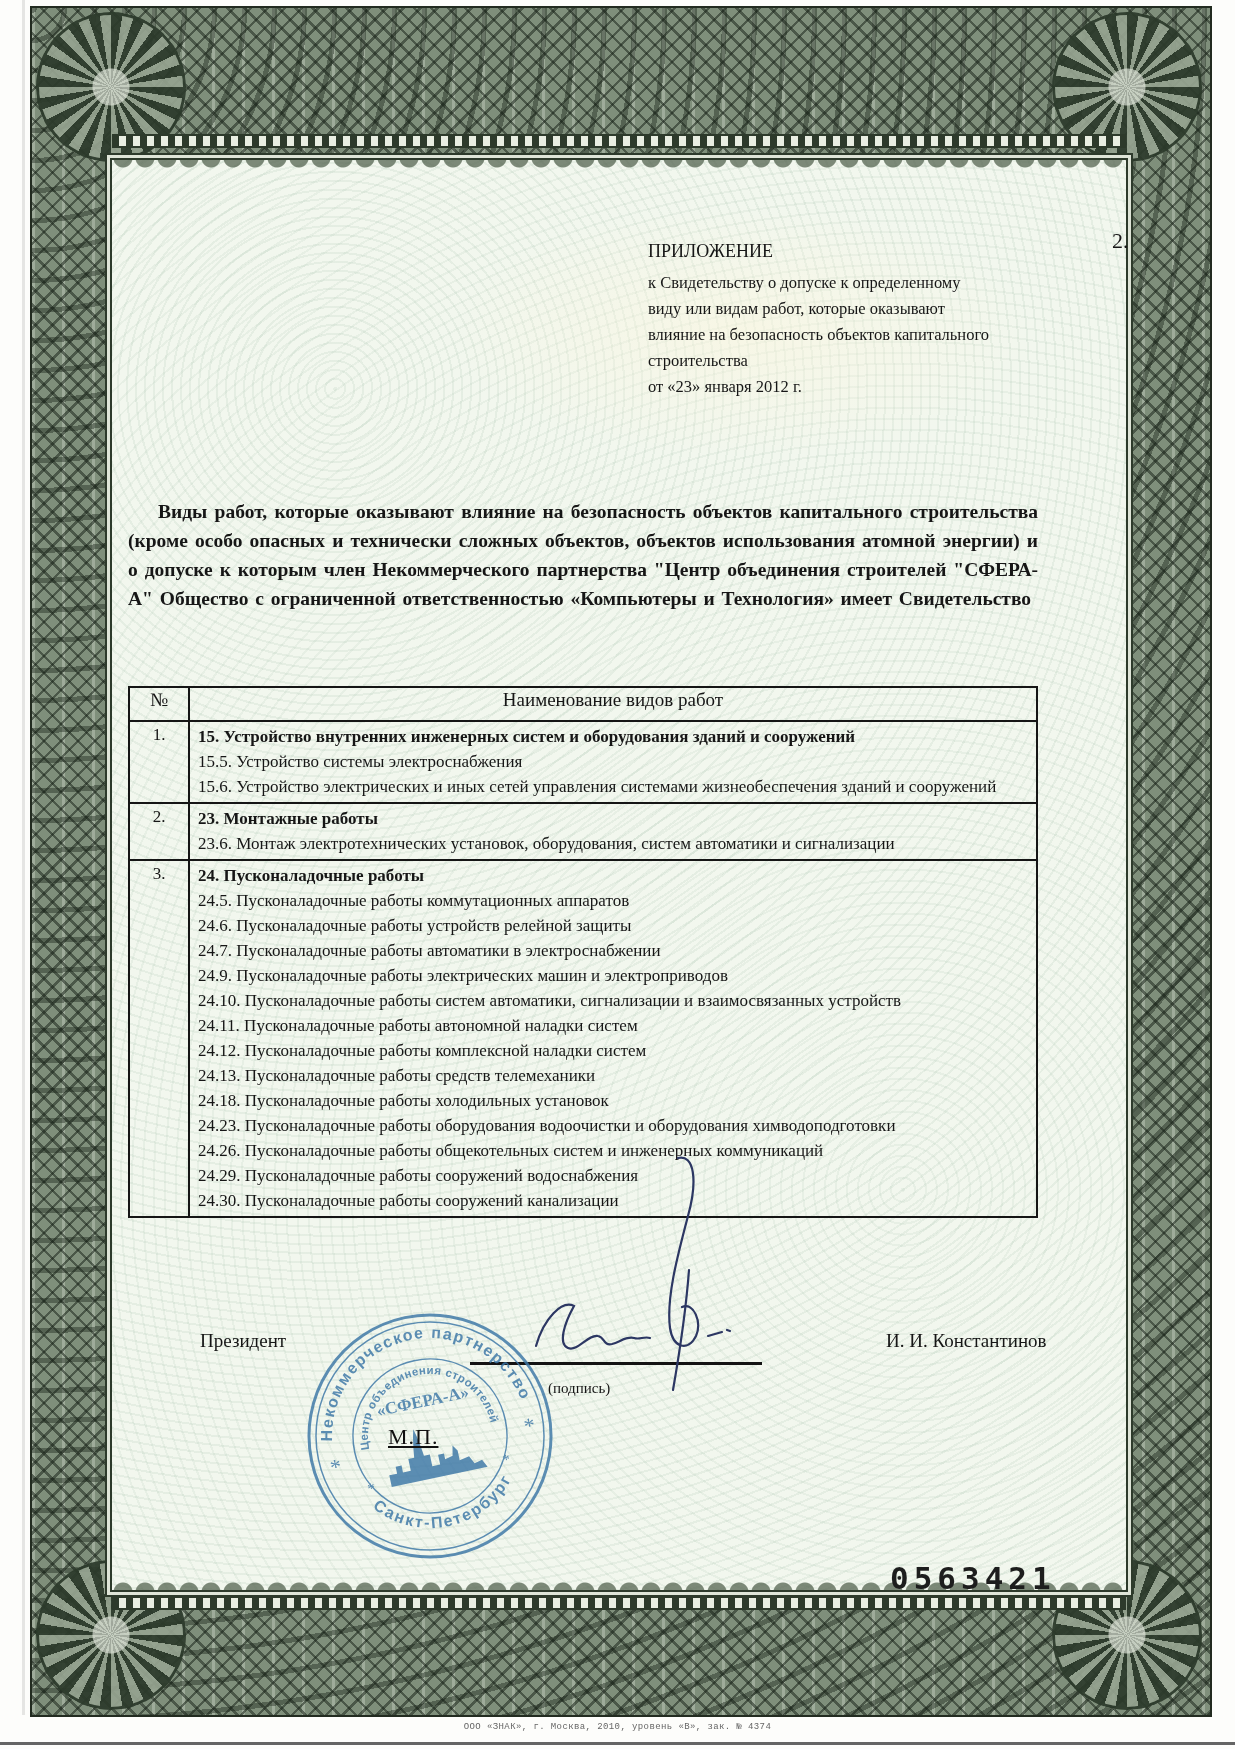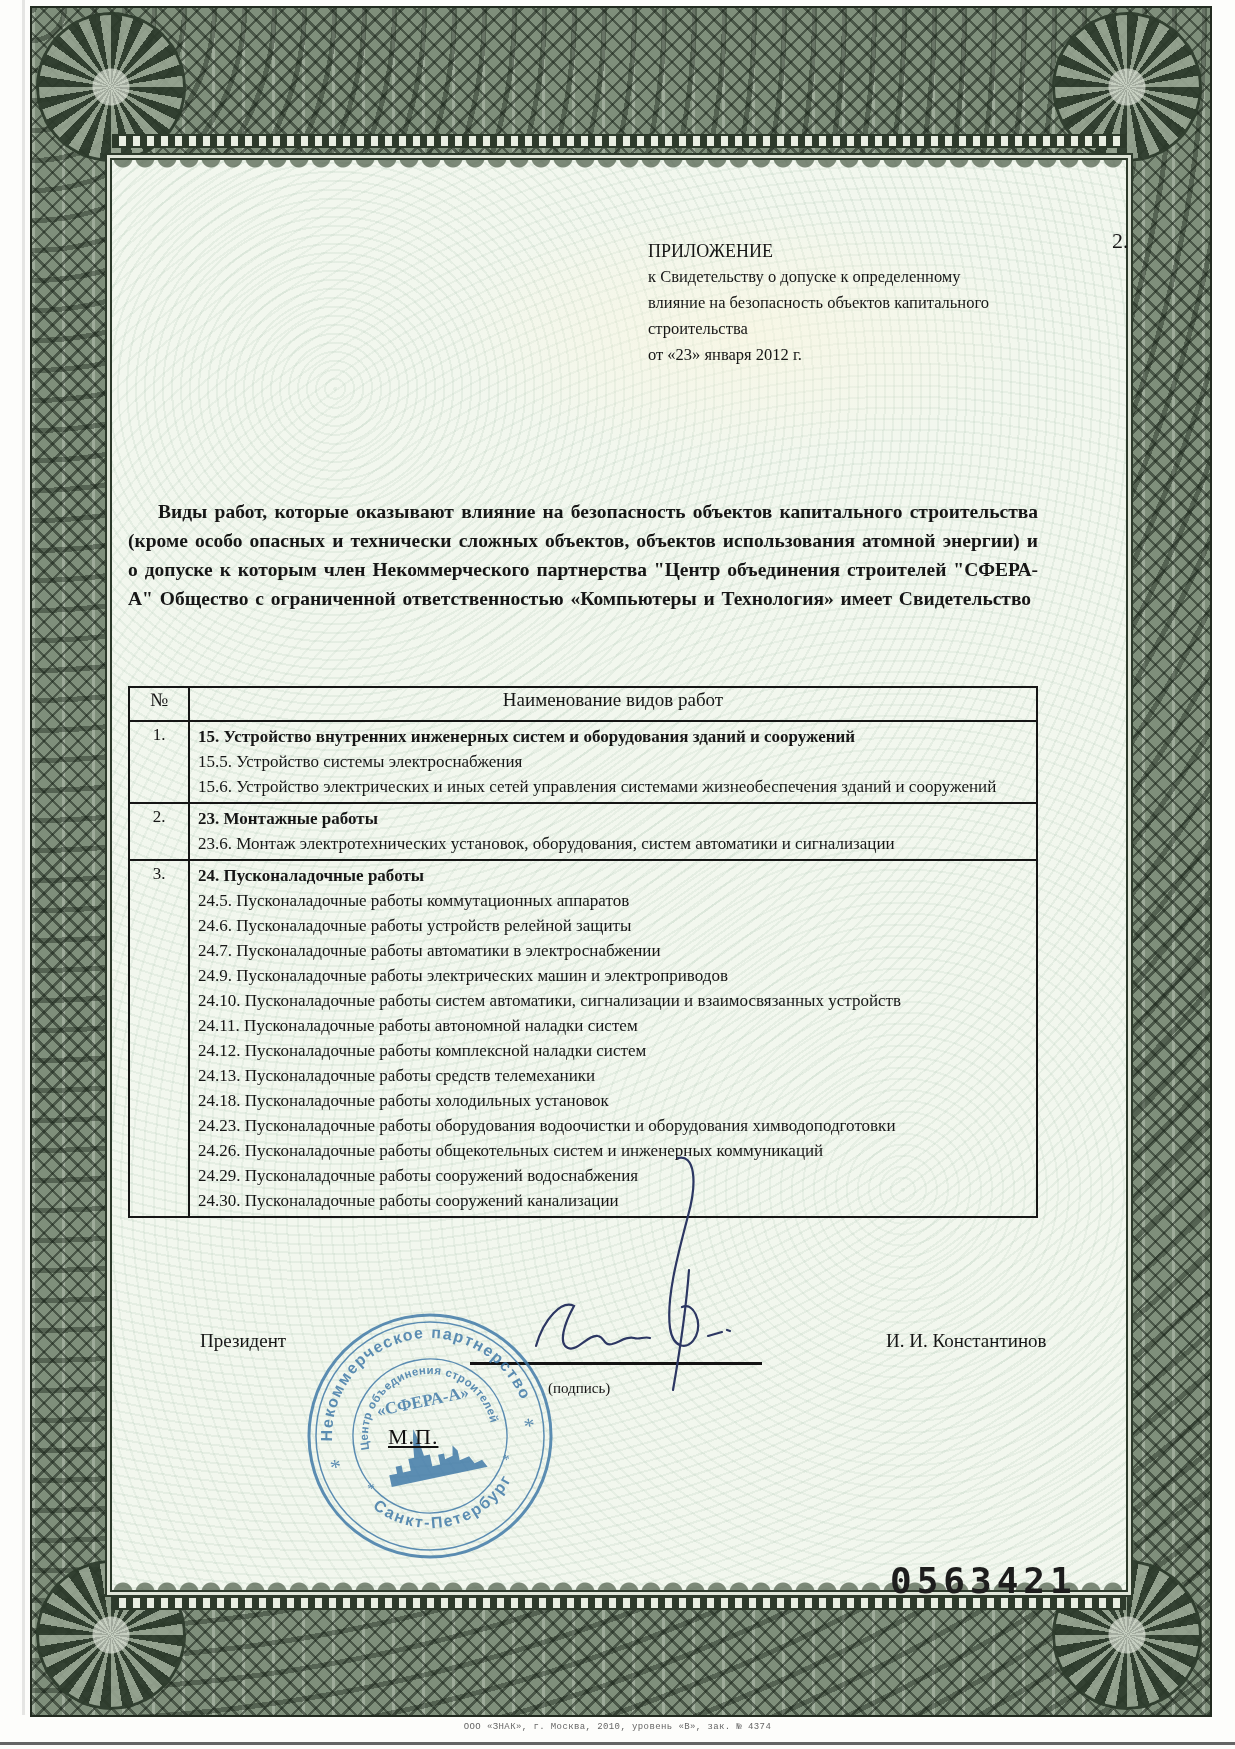--- a/index.html
+++ b/index.html
@@ -48,21 +48,21 @@
     border-top:2px solid #2d3a2b; border-bottom:2px solid #2d3a2b;}
   .ribbon.top{top:134px;} .ribbon.bottom{top:1596px;}
   .scallop{position:absolute; left:112px; width:1014px; height:16px; z-index:3; opacity:.7;
     background-image:radial-gradient(circle 10px at 11px -2px, #4a5a46 9px, rgba(0,0,0,0) 10px);
     background-size:22px 16px; background-repeat:repeat-x;}
   .scallop.top{top:160px;} .scallop.bottom{top:1574px; transform:scaleY(-1);}
   
   .content{position:absolute; inset:0; z-index:4;}
   .page-number{position:absolute; left:1112px; top:228px; font-size:22px;}
   .header-block{position:absolute; left:648px; top:238px; width:400px; font-size:16.5px; line-height:26px;}
-  .header-title{font-size:18px; }
+  .header-title{font-size:18px; margin-bottom:6px;}
   .intro{
     position:absolute; left:128px; top:497px; width:910px;
     font-size:19.5px; font-weight:bold; line-height:29px;
     text-align:justify; text-indent:30px; word-spacing:2px;
   }
   .works-table{
     position:absolute; left:128px; top:686px; width:910px;
     border-collapse:collapse; font-size:17px;
   }
   .works-table th,.works-table td{border:2px solid #151515; vertical-align:top;}
@@ -73,21 +73,21 @@
   .work-item.bold{font-weight:bold;}
   .sig-label{position:absolute; left:200px; top:1330px; font-size:19px;}
   .sig-name{position:absolute; left:886px; top:1330px; font-size:19px;}
   .sig-line{position:absolute; left:470px; top:1362px; width:292px; height:3px; background:#131313;}
   .sig-caption{position:absolute; left:548px; top:1372px; font-size:15px;margin-top:8px;}
   .sig-svg{position:absolute; left:440px; top:1150px;}
   .stamp-svg{position:absolute; left:302px; top:1308px; opacity:.82;}
   .mp-mark{position:absolute; left:388px; top:1424px; font-size:22px; letter-spacing:1px; color:#101010;text-decoration:underline;}
   .serial{
     position:absolute; left:890px; top:1560px;
-    font-family:"DejaVu Sans Mono", monospace; font-size:36px; font-weight:bold;
+    font-family:"DejaVu Sans Mono", monospace; font-size:31px; font-weight:bold;
     letter-spacing:5px; color:#1d1d1d;
   }
   .printer-line{
     position:absolute; left:0; top:1722px; width:100%; text-align:center;
     font-family:Liberation Mono, monospace; font-size:9px; color:#666; letter-spacing:.4px;
   }
 </style>
 </head>
 <body>
 
@@ -106,20 +106,21 @@
   <div class="scan-edge-left"></div>
   <div class="scan-edge-bottom"></div>
 
   <div class="content">
 
     <div class="page-number">2.</div>
 
     <div class="header-block">
       <div class="header-title">ПРИЛОЖЕНИЕ</div>
       <div>к Свидетельству о допуске к определенному</div>
+      <div>виду или видам работ, которые оказывают</div>
       <div>влияние на безопасность объектов капитального</div>
       <div>строительства</div>
       <div>от «23» января 2012 г.</div>
     </div>
 
     <div class="intro">Виды работ, которые оказывают влияние на безопасность объектов капитального строительства (кроме особо опасных и технически сложных объектов, объектов использования атомной энергии) и о допуске к которым член Некоммерческого партнерства "Центр объединения строителей "СФЕРА-А" Общество с ограниченной ответственностью «Компьютеры и Технология» имеет Свидетельство</div>
 
     <table class="works-table">
       <thead>
         <tr>

